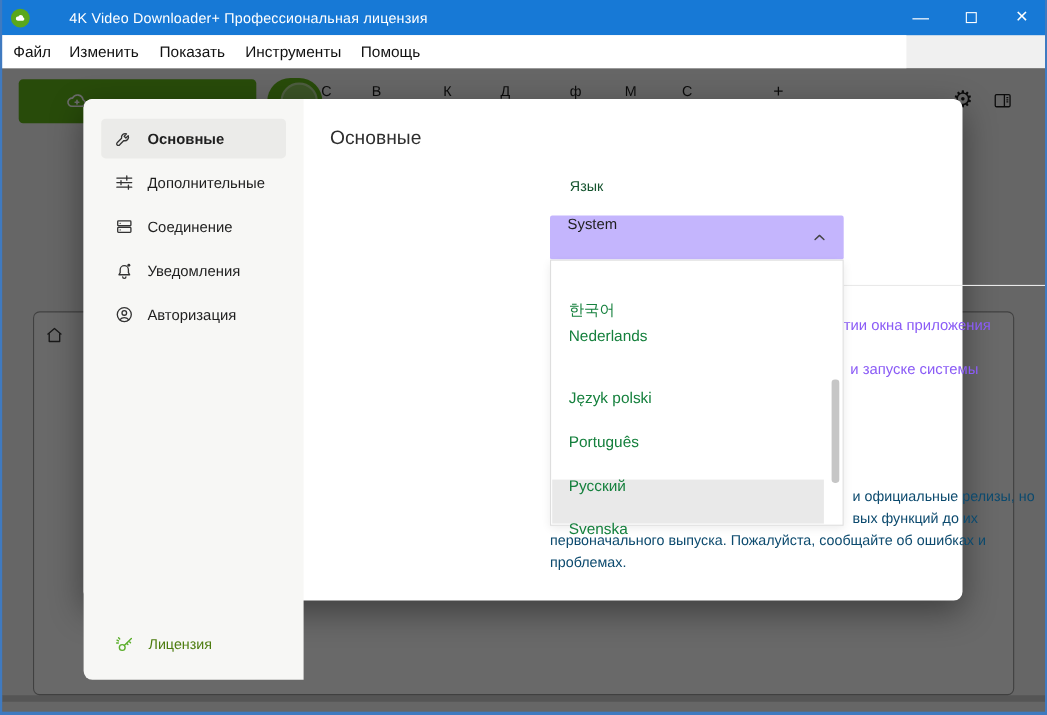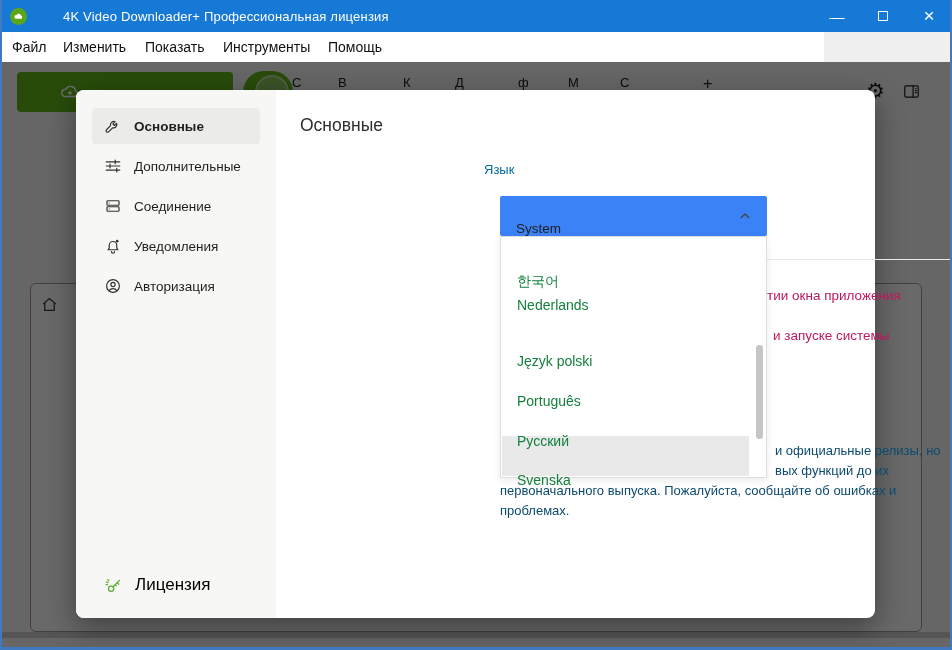--- a/index.html
+++ b/index.html
@@ -28,40 +28,40 @@
   .bg-tab { position:absolute; top:13px; font-size:13px; color:#1c1c1c; }
   .bg-gear { left:866px; top:18px; font-size:21px; color:#1d1d1d; line-height:1; }
   .bg-list-panel { left:30px; top:221px; width:892px; height:349px; background:#fbfbfb; border:1px solid #9a9a9a; border-radius:6px; }
   .bg-bottom-strip { left:2px; top:570px; width:948px; height:6px; background:rgba(0,0,0,0.16); }
   .backdrop { left:0; top:62px; width:952px; height:588px; background:rgba(0,0,0,0.58); z-index:5; }
 
   
   .frame { left:0; top:0; width:952px; height:650px; border-left:2px solid #3f7ac0; border-right:2px solid #3f7ac0; border-bottom:3px solid #3f7ac0; pointer-events:none; z-index:60; }
 
   
-  .dialog { left:76px; top:90px; width:799px; height:528px; background:#ffffff; border-radius:8px; box-shadow:0 10px 30px rgba(0,0,0,.4); z-index:20; }
+  .dialog { left:76px; top:90px; width:799px; height:456px; background:#ffffff; border-radius:8px; box-shadow:0 10px 30px rgba(0,0,0,.4); z-index:20; }
   .dlg-sidebar { left:0; top:0; width:200px; height:528px; background:#f7f7f5; border-radius:8px 0 0 8px; }
   .side-item { position:absolute; left:16px; width:168px; height:36px; border-radius:4px; display:flex; align-items:center; }
   .side-item.selected { background:#ebebe9; }
   .side-item .ico { width:18px; height:18px; margin-left:12px; display:flex; }
   .side-item .lbl { font-size:13.5px; color:#1f1f1f; margin-left:12px; white-space:nowrap; }
   .side-item.selected .lbl { font-weight:700; }
   .license-item { position:absolute; left:16px; top:478px; width:168px; height:34px; display:flex; align-items:center; }
   .license-item .ico { width:19px; height:19px; margin-left:12px; display:flex; }
-  .license-item .lbl { font-size:17px; color:#000000; margin-left:12px; }
+  .license-item .lbl { font-size:13px; color:#4d7c0f; margin-left:12px; }
 
   .dlg-main { left:200px; top:0; width:599px; height:528px; }
   .panel-title { left:24px; top:25px; font-size:17.5px; color:#2e2e2e; }
-  .lang-label { left:208px; top:72px; font-size:13px; color:#0369a1; }
-  .select-box { left:224px; top:106px; width:267px; height:40px; background:#3b82f6; border-radius:2px; display:flex; align-items:flex-end; }
+  .lang-label { left:242px; top:72px; font-size:13px; color:#14532d; }
+  .select-box { left:224px; top:106px; width:267px; height:40px; background:#c4b5fd; border-radius:2px; display:flex; align-items:flex-start; }
   .select-box .val { font-size:13.5px; color:#1f1f1f; margin-left:16px; }
   .select-box .chev { position:absolute; right:14px; top:12px; }
   .divider { left:224px; top:169px; width:551px; height:1px; background:#e9e9e9; }
 
-  .toggle-row-text { position:absolute; font-size:13.5px; color:#be185d; white-space:nowrap; }
+  .toggle-row-text { position:absolute; font-size:13.5px; color:#8b5cf6; white-space:nowrap; }
 
   .note-line { position:absolute; font-size:13px; color:#0c4a6e; white-space:nowrap; }
 
   .dropdown { left:224px; top:146px; width:267px; height:242px; background:#ffffff; border:1px solid #dedede; box-shadow:0 3px 8px rgba(0,0,0,.08); z-index:8; }
   .dd-opt { position:absolute; left:1px; width:247px; height:40px; display:flex; align-items:center; }
   .dd-opt .txt { font-size:14px; color:#15803d; margin-left:15px; white-space:nowrap;margin-top:48px; }
   .dd-opt.highlighted { background:#e9e9e9; }
   .dd-scrollbar { position:absolute; right:3px; top:108px; width:7px; height:94px; background:#c6c6c6; border-radius:3px; }
 </style>
 </head>

